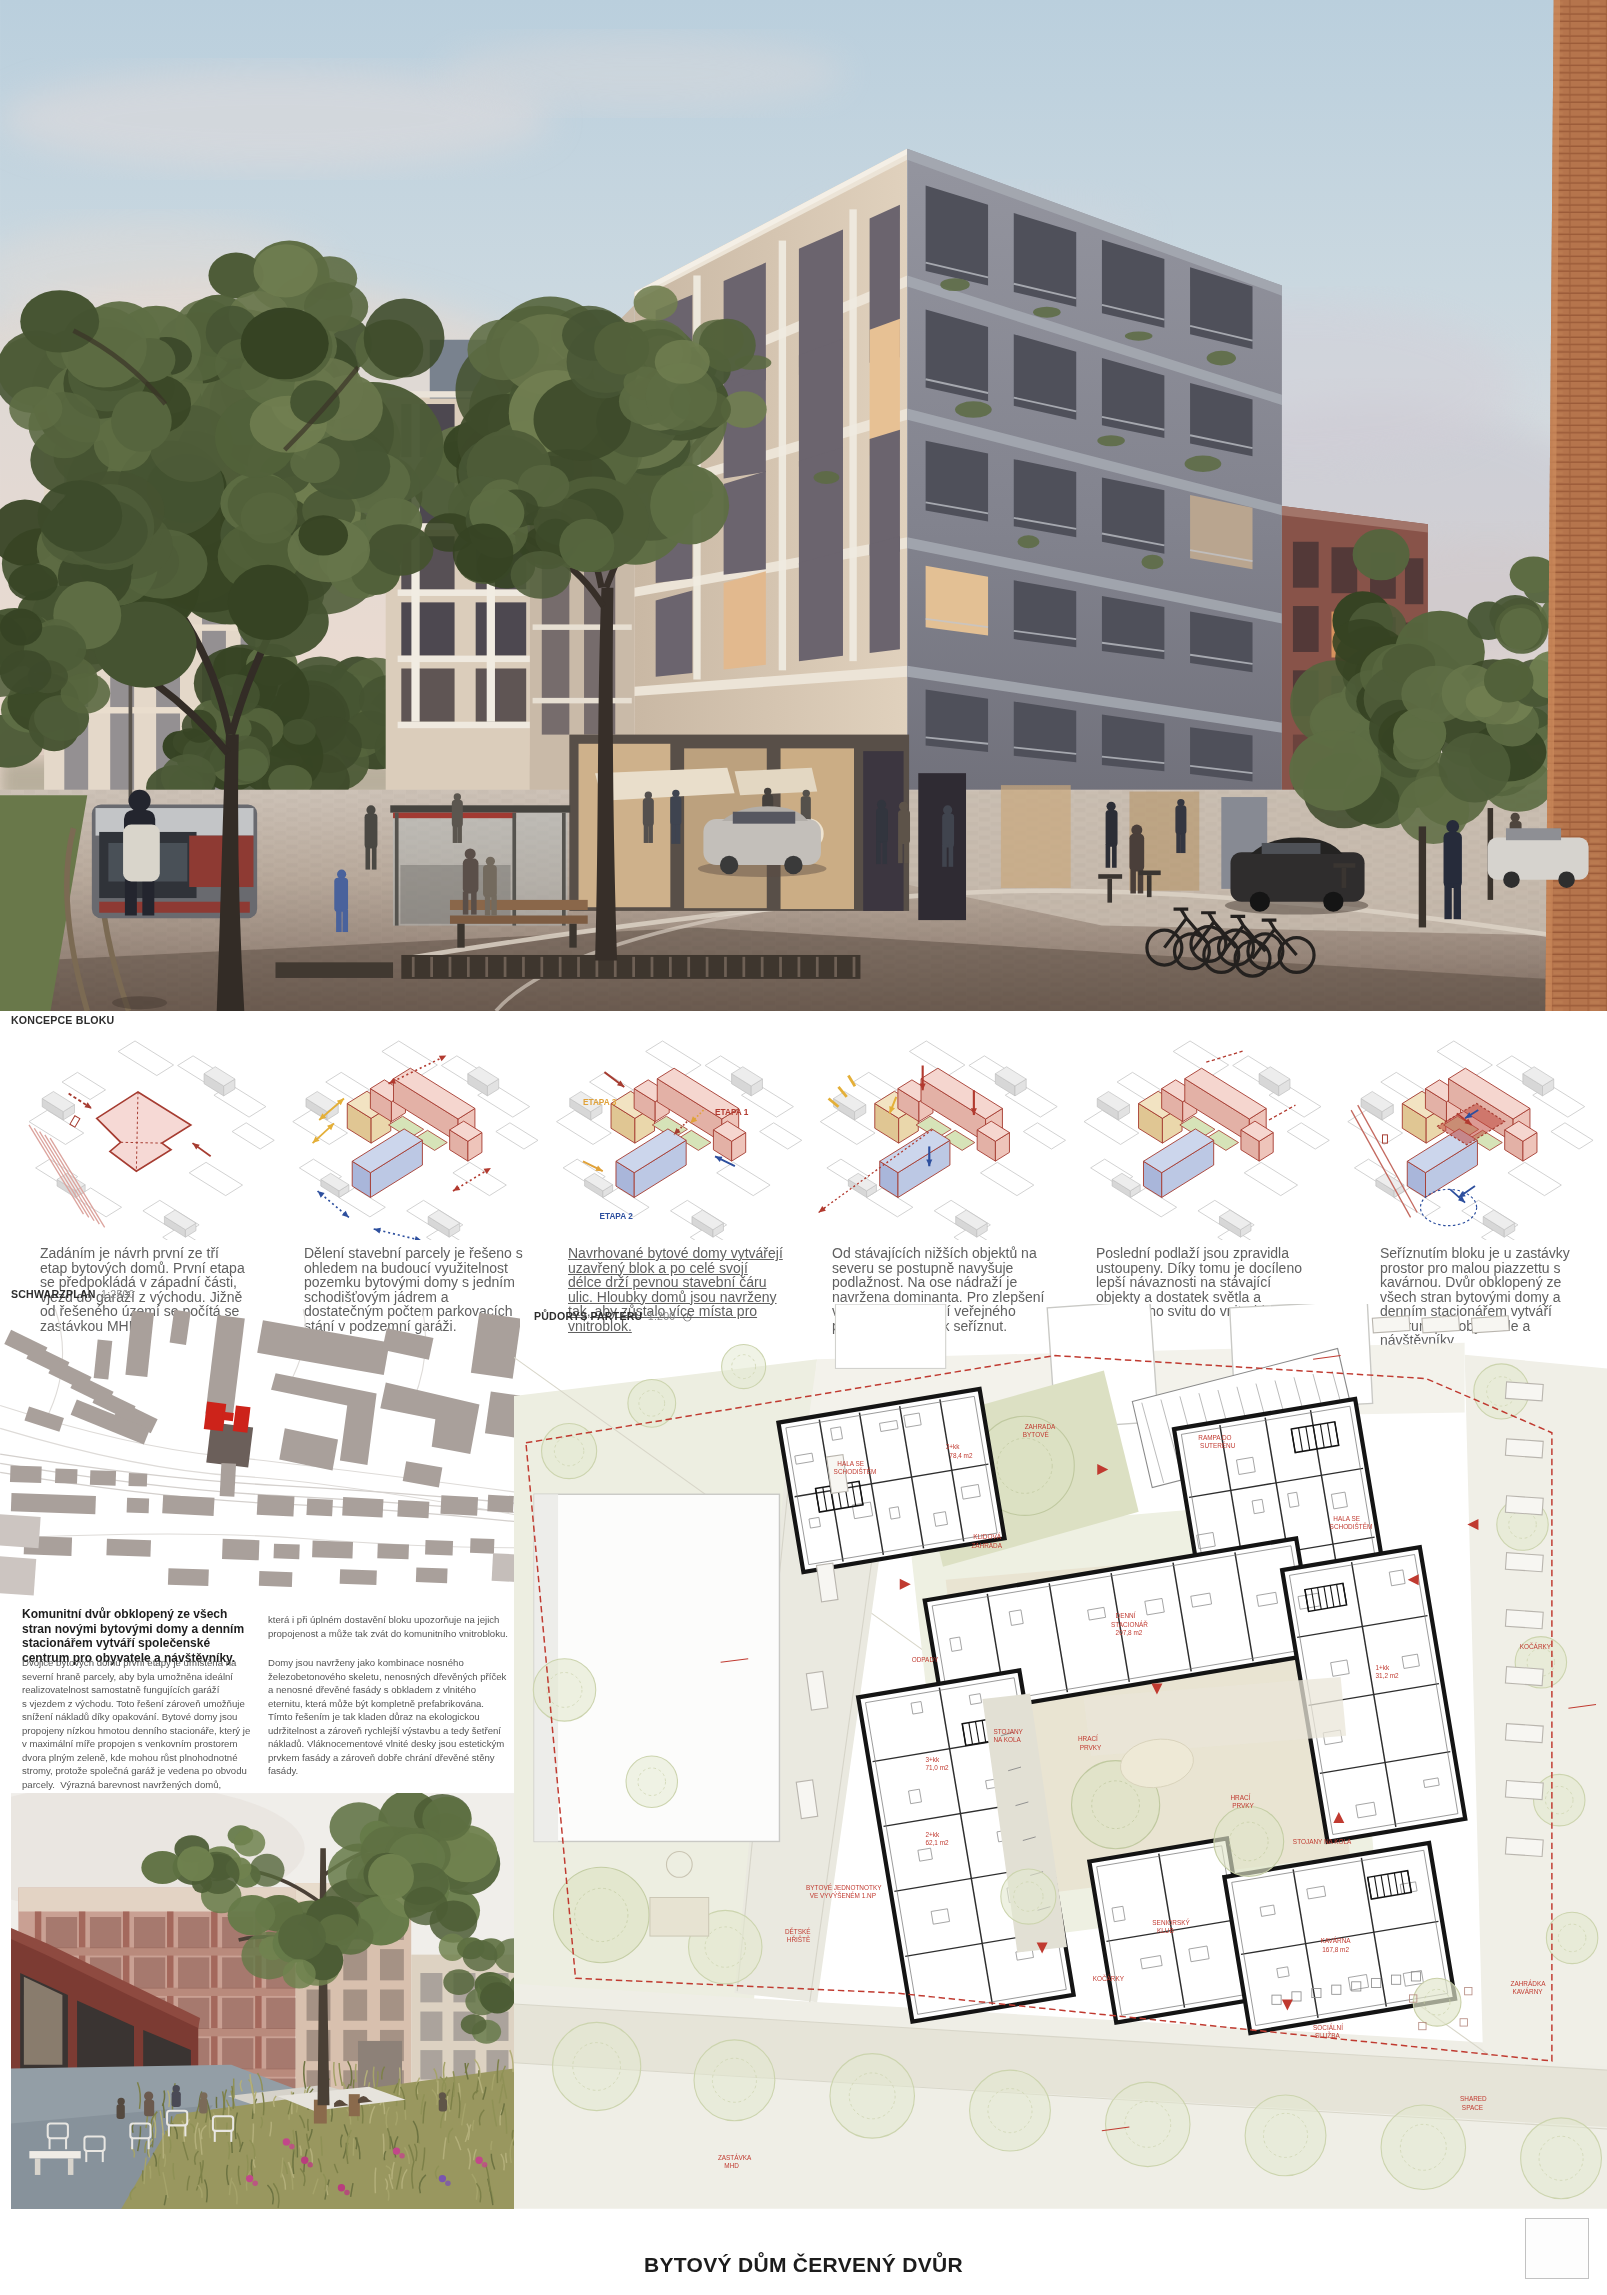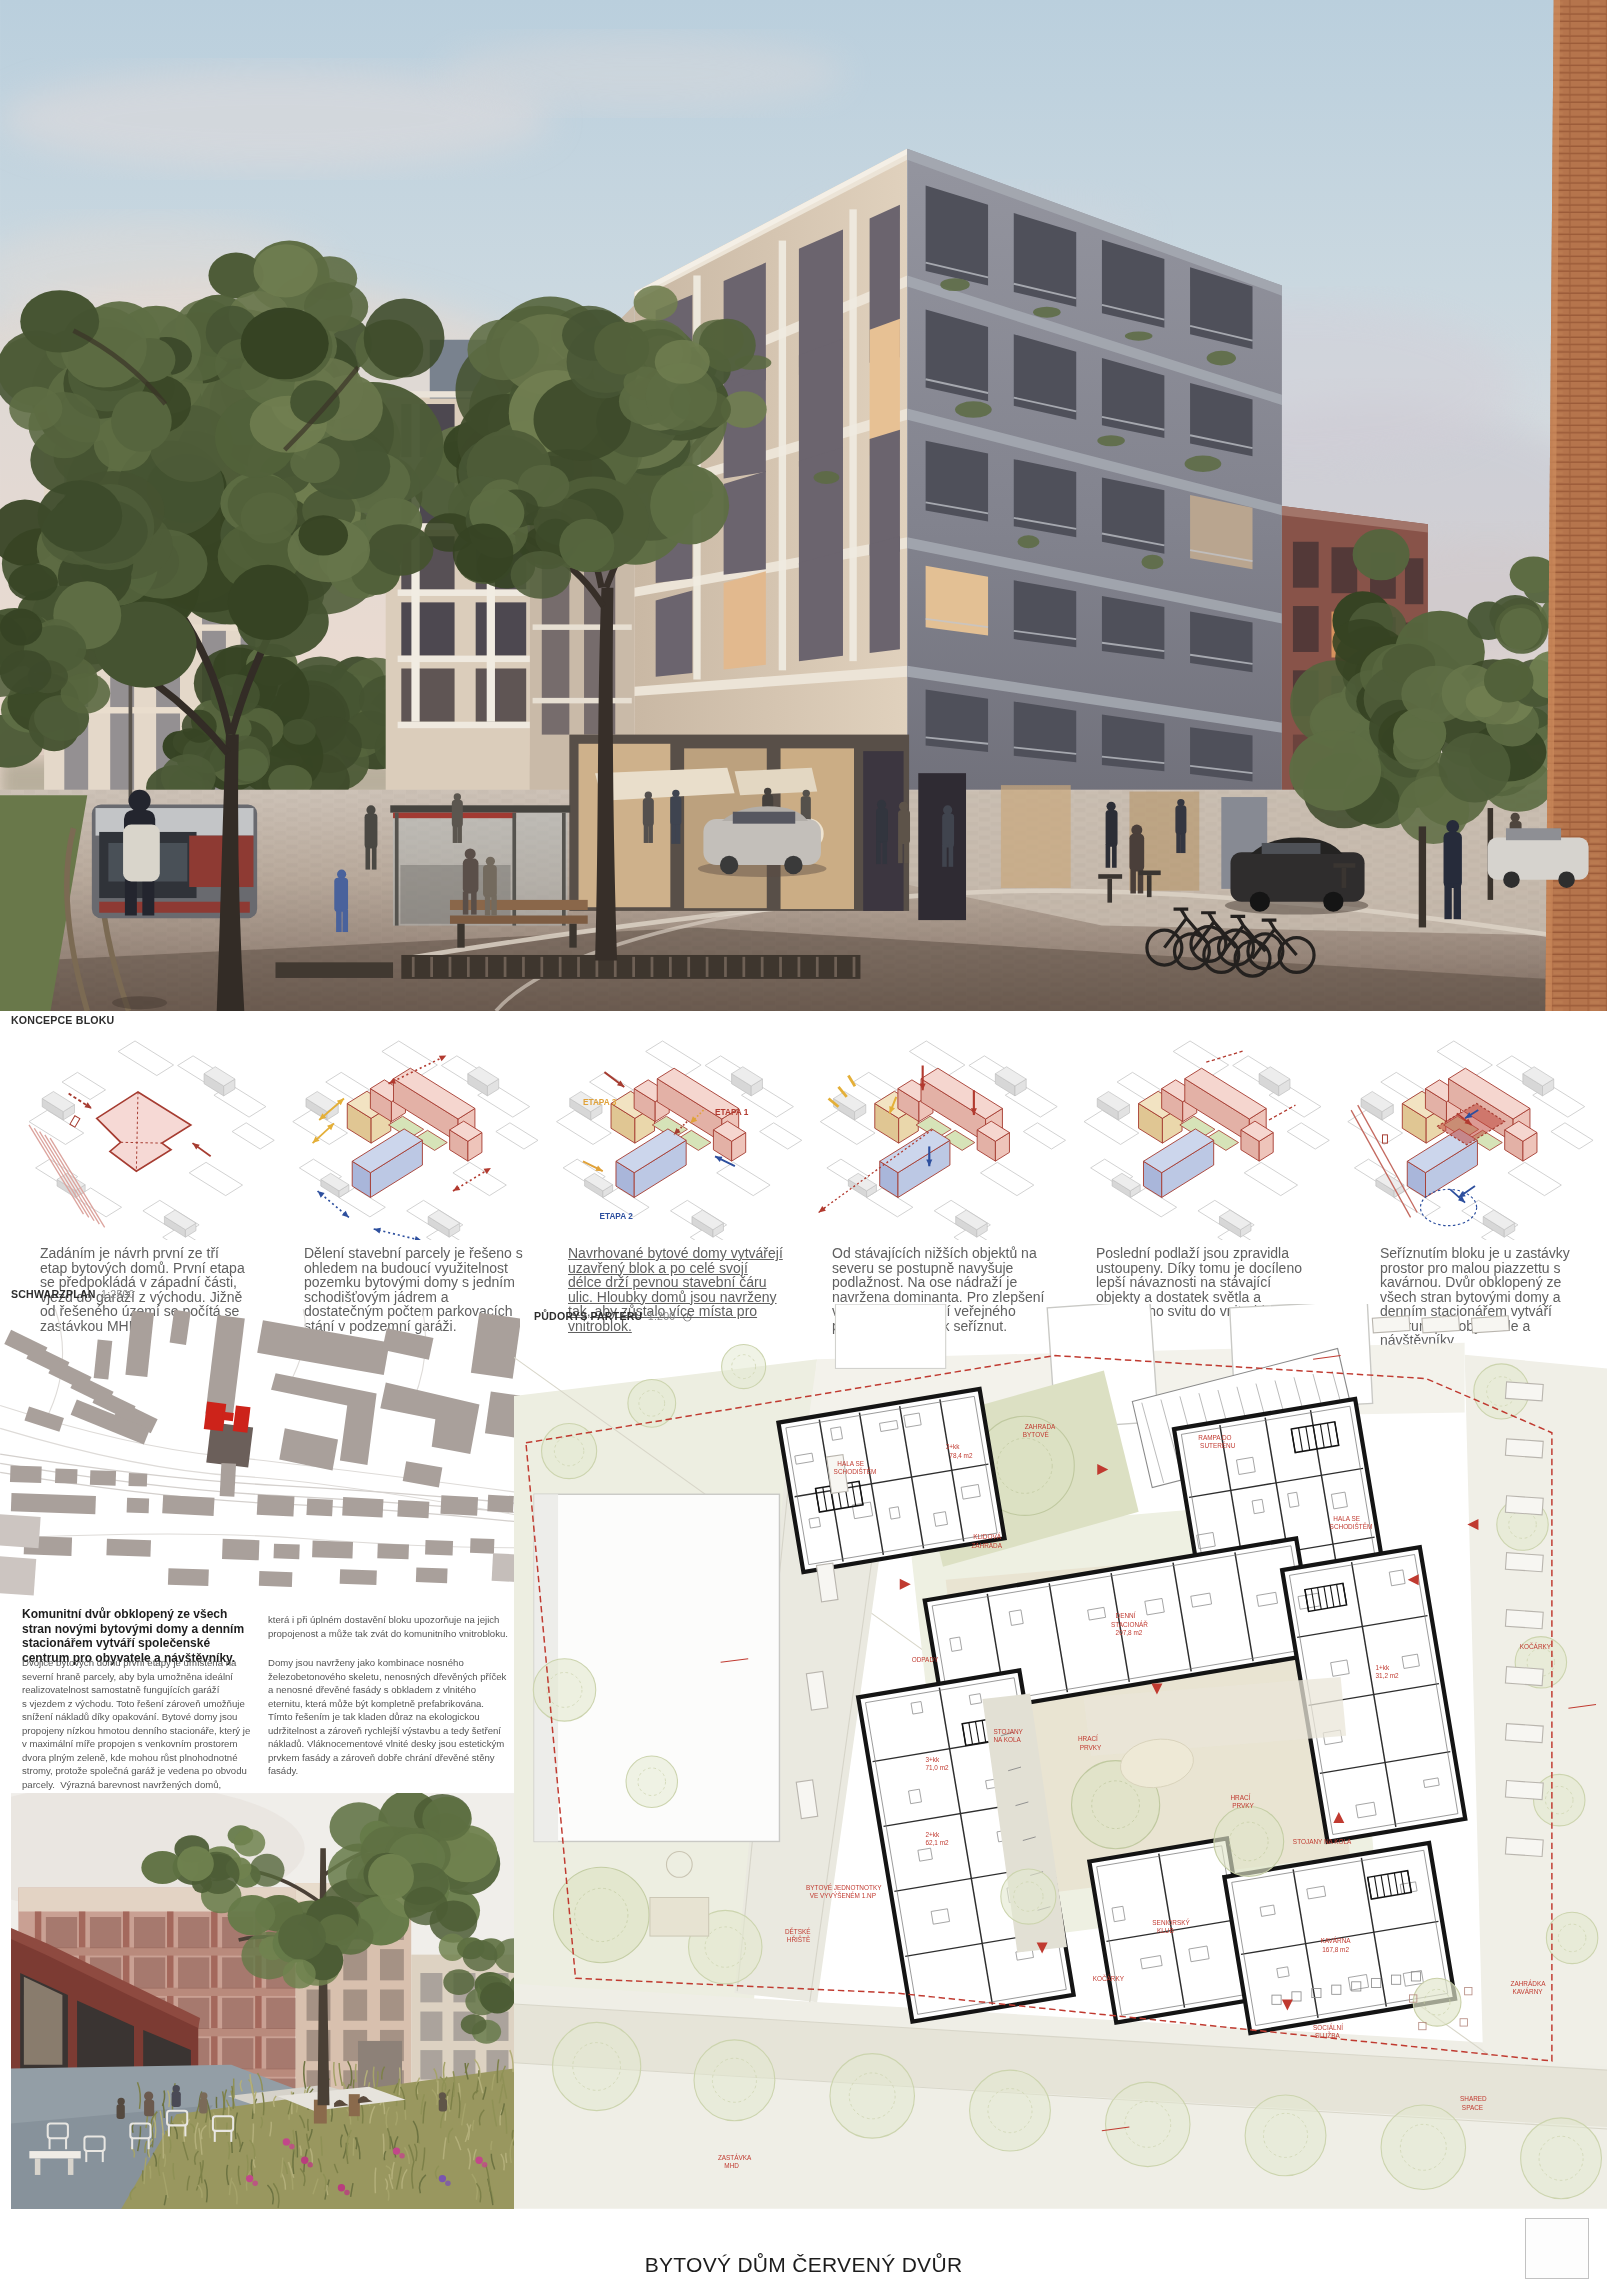--- a/index.html
+++ b/index.html
@@ -2122,16 +2122,16 @@
       <rect x="115" y="339" width="9" height="16" rx="3"></rect>
     </g>
     <g fill="#5f5548">
       <circle cx="470" cy="330" r="4"></circle>
       <rect x="466" y="333" width="9" height="14" rx="3"></rect>
     </g>
     <path d="M352,338 q6,-8 12,0 l4,2 -16,2 z" fill="#5a4a3c"></path>
     <path d="M378,334 q6,-8 12,0 l4,2 -16,2 z" fill="#5a4a3c"></path>
   </svg>
 
-<div class="abs" style="left:0;top:2253px;width:1607px;text-align:center;font-size:21px;font-weight:normal;color:#1c1c1c;letter-spacing:0.3px;">BYTOVÝ DŮM ČERVENÝ DVŮR</div>
+<div class="abs" style="left:0;top:2253px;width:1607px;text-align:center;font-size:21px;font-weight:bold;color:#1c1c1c;letter-spacing:0.3px;">BYTOVÝ DŮM ČERVENÝ DVŮR</div>
 
 <div class="abs" style="left:1525px;top:2218px;width:62px;height:59px;border:0.9px solid #c2c2c2;background:#fdfdfd;"></div>
 
 
 </body></html>

